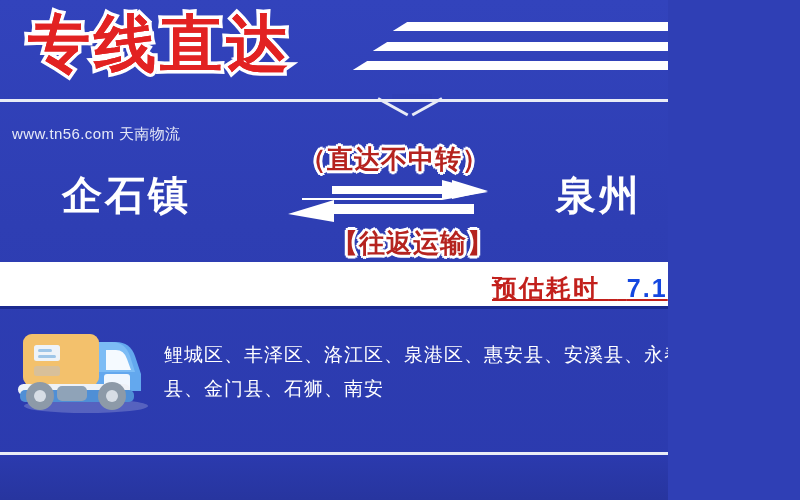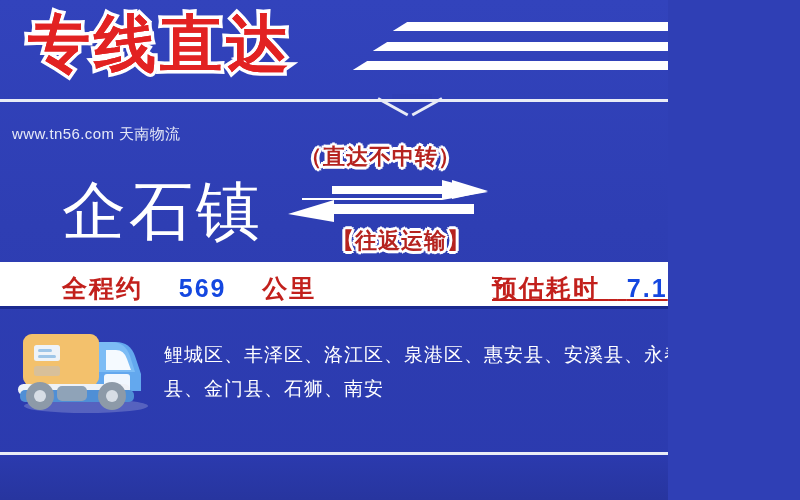--- a/index.html
+++ b/index.html
@@ -59,29 +59,29 @@
   .dt2{top:18px;right:-6px;}
 
   .site{
     position:absolute;left:12px;top:105px;
     color:#e6e9f7;font-size:15px;letter-spacing:.4px;white-space:nowrap;margin-top:20px;
   }
 
   
   .city{
     position:absolute;top:168px;
-    color:#ffffff;font-size:64px;font-weight:normal;letter-spacing:3px;
+    color:#ffffff;font-size:40px;font-weight:bold;letter-spacing:3px;
     white-space:nowrap;
   }
   .city-from{left:62px;}
   .city-to{left:556px;}
 
   .tag{
     position:absolute;
-    font-size:22px;font-weight:bold;color:#b5231f;letter-spacing:1px;
+    font-size:26px;font-weight:bold;color:#b5231f;letter-spacing:1px;
     white-space:nowrap;
     text-shadow:
       2px 0 #fff,-2px 0 #fff,0 2px #fff,0 -2px #fff,
       2px 2px #fff,-2px 2px #fff,2px -2px #fff,-2px -2px #fff,
       3px 0 #fff,-3px 0 #fff,0 3px #fff,0 -3px #fff;
   }
   .tag-top{left:300px;top:142px;}
   .tag-bottom{left:308px;top:226px;margin-left:24px;}
 
   .arrows{position:absolute;left:288px;top:180px;width:200px;height:42px;}
@@ -151,20 +151,21 @@
 
     <div class="diag-tail">
       <span class="dt1"></span>
       <span class="dt2"></span>
     </div>
 
     <div class="site">www.tn56.com 天南物流</div>
   </div>
 
   <div class="city city-from">企石镇</div>
+  <div class="city city-to">泉州</div>
 
   <div class="tag tag-top">（直达不中转）</div>
   <div class="tag tag-bottom">【往返运输】</div>
 
   <div class="arrows">
     <div class="arrow-right">
       <svg width="186" height="20" viewBox="0 0 186 20">
         <polygon points="0,18 140,18 140,0 186,12 140,20 140,20 0,20" fill="#ffffff"></polygon>
         <polygon points="30,6 150,6 150,0 186,11 150,19 150,14 30,14" fill="#ffffff"></polygon>
       </svg>
@@ -172,27 +173,20 @@
     <div class="arrow-left">
       <svg width="186" height="22" viewBox="0 0 186 22">
         <polygon points="186,4 46,4 46,0 0,14 46,22 46,14 186,14" fill="#ffffff"></polygon>
       </svg>
     </div>
   </div>
 
   <div class="band"></div>
   <div class="band-line"></div>
 
-  <div class="band-txt band-left">
-    <span>全程约</span>
-    <span>&nbsp;&nbsp;</span>
-    <span class="num">569</span>
-    <span>&nbsp;&nbsp;</span>
-    <span>公里</span>
-  </div>
 
   <div class="band-txt band-right">
     <span>预估耗时</span>
     <span>&nbsp;</span>
     <span class="num">7.1</span>
     <span>&nbsp;</span>
     <span>小时</span>
   </div>
 
   <div class="truck">

